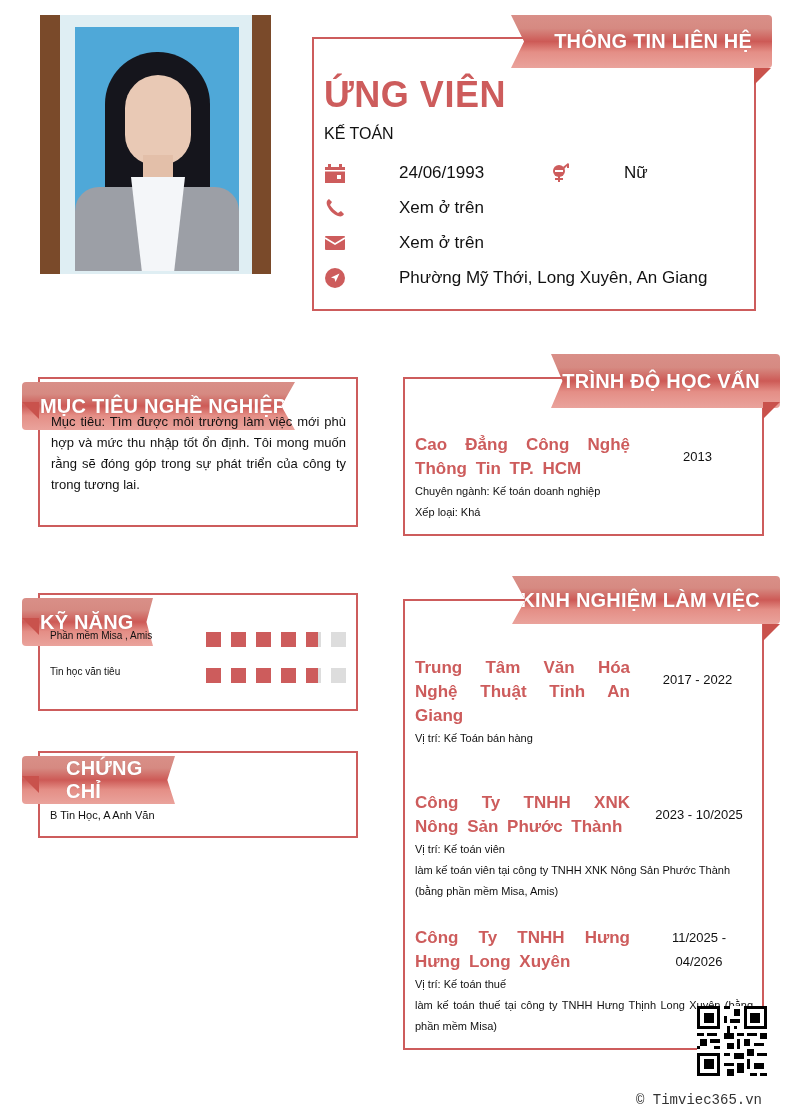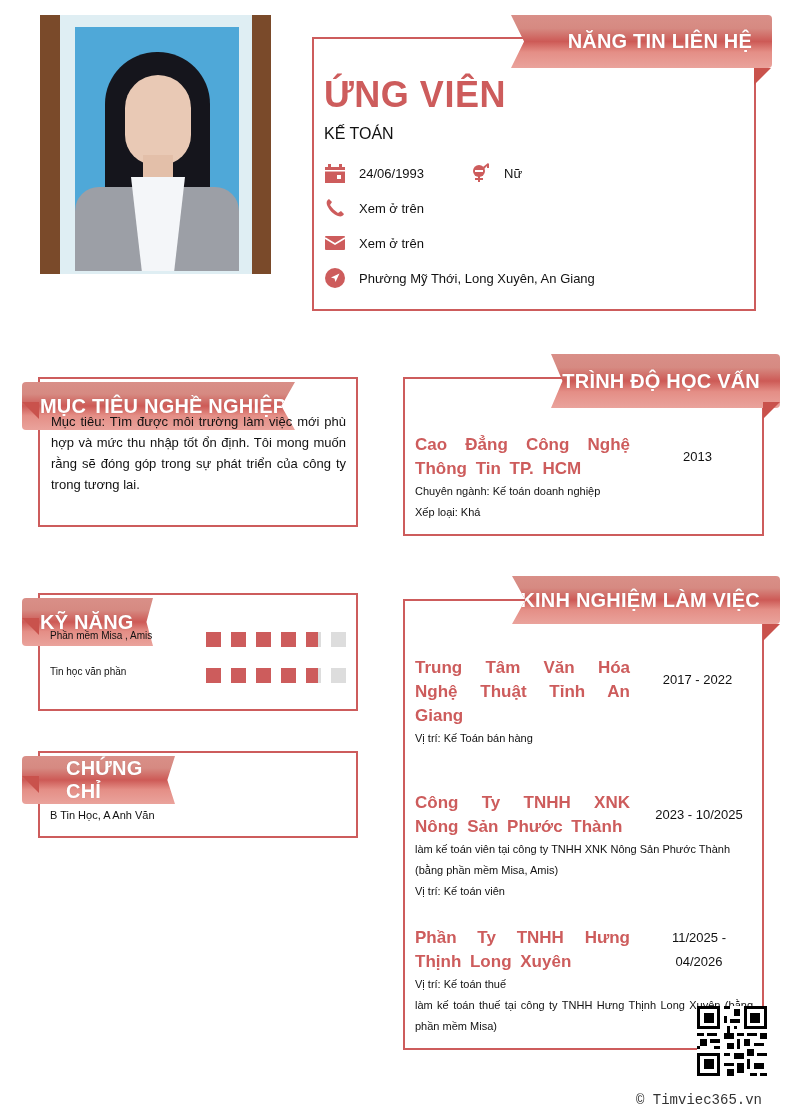--- a/index.html
+++ b/index.html
@@ -28,21 +28,21 @@
             text-shadow: 0 0 1px rgba(0,0,0,0.15); }
   .ribbon.right { clip-path: polygon(0 0, 100% 0, 100% 100%, 0 100%, 5% 50%); border-radius: 0 4px 4px 0; justify-content: flex-end; padding-right: 20px; }
   .ribbon.left { clip-path: polygon(0 0, 100% 0, 95% 50%, 100% 100%, 0 100%); border-radius: 4px 0 0 4px; padding-left: 18px; margin-top: 28px; }
   .fold { position: absolute; width: 17px; height: 17px; background: #c9524c; }
   .fold.r { clip-path: polygon(0 0, 100% 0, 0 100%); }
   .fold.l { clip-path: polygon(0 0, 100% 0, 100% 100%); }
 
   .title-name { left: 324px; top: 74px; font-size: 36px; font-weight: bold; color: #cd5c5c; letter-spacing: 0.5px; }
   .title-pos { left: 324px; top: 125px; font-size: 16px; color: #111; }
 
-  .info-row { position: absolute; display: flex; align-items: center; font-size: 13px; color: #111; }
+  .info-row { position: absolute; display: flex; align-items: center; font-size: 17px; color: #111; gap: 40px; }
   .info-icon { width: 22px; height: 20px; display: inline-flex; align-items: center; justify-content: center; margin-right: 13px; }
   .info-icon svg { display: block; }
 
   .para { font-size: 13px; line-height: 21px; text-align: justify; color: #111; }
 
   .skill-label { position: absolute; font-size: 10px; color: #111; }
   .sq { position: absolute; width: 15px; height: 15px; background: #dddddd; }
   .sq.on { background: #cd5c5c; }
   .sq.part { background: linear-gradient(to right, #cd5c5c 0%, #cd5c5c 80%, #dddddd 80%); }
 
@@ -62,21 +62,21 @@
     <div class="hair"></div>
     <div class="face"></div>
     <div class="neck"></div>
     <div class="jacket"></div>
     <div class="shirt"></div>
   </div>
 </div>
 
 <div class="box" style="left:312px; top:37px; width:444px; height:274px;"></div>
 <div class="ribbon right" style="left:511px; top:15px; width:261px; height:53px;">
-  <span>NĂNG TIN LIÊN HỆ</span>
+  <span>THÔNG TIN LIÊN HỆ</span>
 </div>
 <div class="fold r" style="left:754px; top:68px;"></div>
 
 <div class="abs title-name">ỨNG VIÊN</div>
 <div class="abs title-pos">KẾ TOÁN</div>
 
 <div class="info-row" style="left:324px; top:163px;">
   <span class="info-icon">
     <svg width="20" height="19" viewBox="0 0 20 19">
         <rect x="0" y="3" width="20" height="16" fill="#cd5c5c"></rect>
@@ -155,21 +155,21 @@
 <div class="fold l" style="left:22px; top:618px;"></div>
 
 <div class="skill-label" style="left:50px; top:630px;">Phần mềm Misa , Amis</div>
 <div class="sq on" style="left:206px; top:632px;"></div>
 <div class="sq on" style="left:231px; top:632px;"></div>
 <div class="sq on" style="left:256px; top:632px;"></div>
 <div class="sq on" style="left:281px; top:632px;"></div>
 <div class="sq part" style="left:306px; top:632px;"></div>
 <div class="sq" style="left:331px; top:632px;"></div>
 
-<div class="skill-label" style="left:50px; top:666px;">Tin học văn phần</div>
+<div class="skill-label" style="left:50px; top:666px;">Tin học văn tiêu</div>
 <div class="sq on" style="left:206px; top:668px;"></div>
 <div class="sq on" style="left:231px; top:668px;"></div>
 <div class="sq on" style="left:256px; top:668px;"></div>
 <div class="sq on" style="left:281px; top:668px;"></div>
 <div class="sq part" style="left:306px; top:668px;"></div>
 <div class="sq" style="left:331px; top:668px;"></div>
 
 <div class="box" style="left:38px; top:751px; width:320px; height:87px;"></div>
 <div class="ribbon left" style="left:22px; top:728px; width:153px; height:48px;padding-left:44px;">
   <span>CHỨNG CHỈ</span>
@@ -185,26 +185,26 @@
 
 <div class="abs" style="left:415px; top:656px; width:338px;">
   <div class="org" style="width:215px; text-align:justify;">Trung Tâm Văn Hóa Nghệ Thuật Tỉnh An Giang</div>
   <div class="date abs" style="left:235px; top:12px; width:95px;">2017 - 2022</div>
   <div class="line">Vị trí: Kế Toán bán hàng</div>
 </div>
 
 <div class="abs" style="left:415px; top:791px; width:338px;">
   <div class="org" style="width:215px; text-align:justify;">Công Ty TNHH XNK Nông Sản Phước Thành</div>
   <div class="date abs" style="left:235px; top:12px; width:98px;">2023 - 10/2025</div>
+  <div class="line">Vị trí: Kế toán viên</div>
   <div class="line">làm kế toán viên tại công ty TNHH XNK Nông Sản Phước Thành (bằng phần mềm Misa, Amis)</div>
-  <div class="line">Vị trí: Kế toán viên</div>
 </div>
 
 <div class="abs" style="left:415px; top:926px; width:338px;">
-  <div class="org" style="width:215px; text-align:justify;">Phần Ty TNHH Hưng Thịnh Long Xuyên</div>
+  <div class="org" style="width:215px; text-align:justify;">Công Ty TNHH Hưng Hưng Long Xuyên</div>
   <div class="date abs" style="left:252px; top:0; width:64px; line-height:24px;">11/2025 - 04/2026</div>
   <div class="line">Vị trí: Kế toán thuế</div>
   <div class="line" style="text-align:justify;">làm kế toán thuế tại công ty TNHH Hưng Thịnh Long Xuyên (bằng phần mềm Misa)</div>
 </div>
 
 <div class="qr">
   <svg width="70" height="70" viewBox="0 0 21 21" shape-rendering="crispEdges">
     <rect width="21" height="21" fill="#fff"></rect>
     <g fill="#000">
       <rect x="0" y="0" width="7" height="7"></rect>

